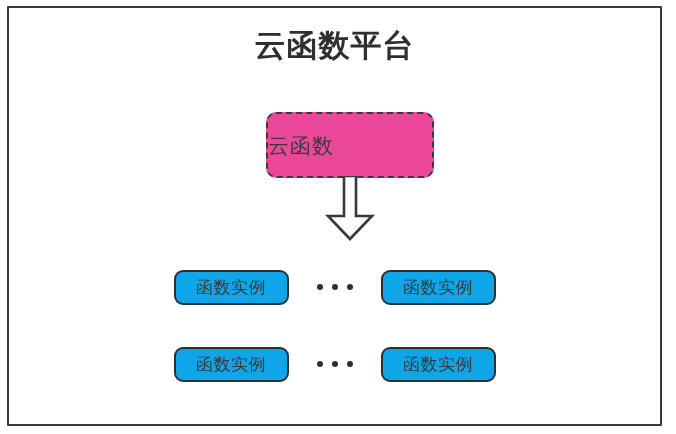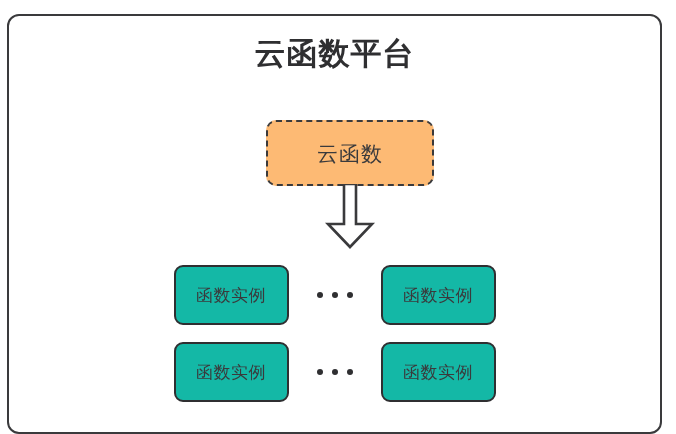--- a/index.html
+++ b/index.html
@@ -19,26 +19,26 @@
   #diagram-root {
     position: relative;
     width: 676px;
     height: 434px;
     background: #ffffff;
   }
 
   .platform-frame {
     position: absolute;
     left: 7px;
-    top: 14px;
+    top: 6px;
     width: 655px;
     height: 420px;
     box-sizing: border-box;
     border: 2.6px solid #3a3a3c;
-    border-radius: 12px;
+    border-radius: 1px;
     background: #ffffff;
   }
 
   
   .platform-title {
     position: absolute;
     left: 0;
     top: 22px;
     width: 100%;
     text-align: center;
@@ -53,24 +53,23 @@
   
   .cloud-function-node {
     position: absolute;
     left: 257px;
     top: 104px;
     width: 168px;
     height: 66px;
     box-sizing: border-box;
     border: 2.6px dashed #3a3a3c;
     border-radius: 10px;
-    background: #fdba74;
-    display: flex;
-    align-items: center;
-    justify-content: center;
+    background: #ec4899;
+    display: flex;
+    align-items: center;
   }
   .cloud-function-label {
     font-size: 21px;
     color: #3a3a3c;
     letter-spacing: 1px;
     line-height: 1;
     white-space: nowrap;
   }
 
   
@@ -99,24 +98,24 @@
     align-items: center;
     justify-content: center;
     height: 56px;
     margin-bottom: 21px;
   }
   .instance-row:last-child { margin-bottom: 0; }
 
   .instance-box {
     box-sizing: border-box;
     width: 115px;
-    height: 60px;
+    height: 35px;
     border: 2.6px solid #2f2f31;
     border-radius: 9px;
-    background: #14b8a6;
+    background: #0ea5e9;
     display: flex;
     align-items: center;
     justify-content: center;
   }
   .instance-label {
     font-size: 17px;
     color: #3a3a3c;
     letter-spacing: 0.5px;
     line-height: 1;
     white-space: nowrap;

